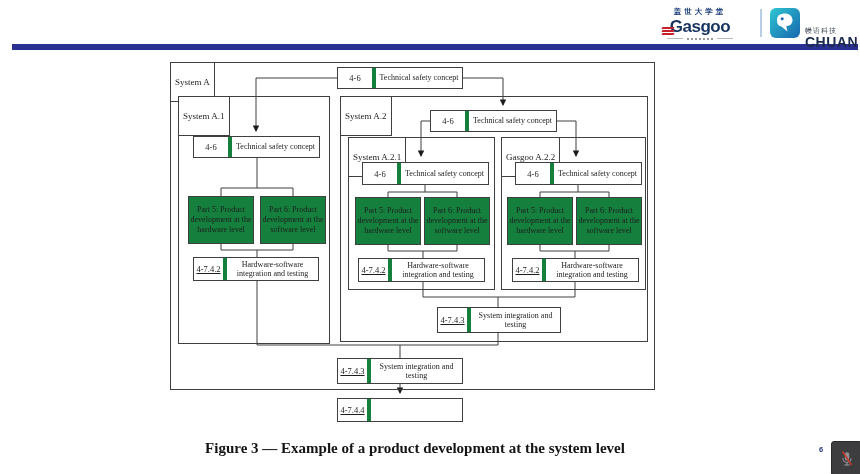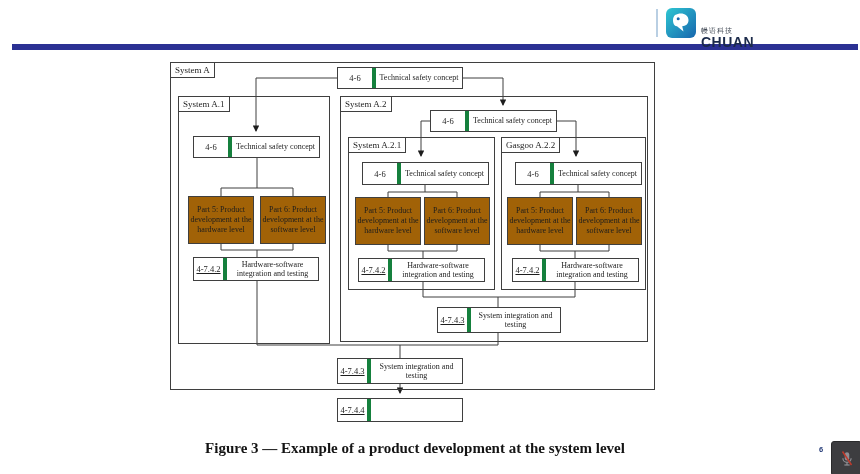--- a/index.html
+++ b/index.html
@@ -23,47 +23,61 @@
   .chuan{display:flex;align-items:center;gap:5px;}
   .chuan-tile{width:30px;height:30px;border-radius:6px;background:linear-gradient(135deg,#2ec6d2,#1766ae);
               display:flex;align-items:center;justify-content:center;}
   .chuan-text{display:flex;flex-direction:column;line-height:1.1;margin-top:32px;}
   .chuan-cn{font-size:7px;color:#3c4450;letter-spacing:1px;}
   .chuan-en{font-size:14px;font-weight:800;color:#1b2a4a;letter-spacing:0.5px;}
   
   .diagram *{box-sizing:border-box;}
   .sys{position:absolute;border:1px solid #3f3f3f;background:transparent;}
   .syslabel{position:absolute;border:1px solid #3f3f3f;background:#fff;color:#1d1d1d;
-            font:9px "Liberation Serif",serif;padding:2px 4px;white-space:nowrap;}
+            font:9px "Liberation Serif",serif;padding:14px 4px;white-space:nowrap;}
   .b2{position:absolute;display:flex;border:1px solid #3f3f3f;background:#fff;color:#1d1d1d;}
   .b2 .num{display:flex;align-items:center;justify-content:center;border-right:4px solid #15803d;
            font:8.5px "Liberation Serif",serif;flex:0 0 auto;}
   .b2 .txt{flex:1;display:flex;align-items:center;justify-content:center;text-align:center;
            font:8px/1.15 "Liberation Serif",serif;padding:0 1px;}
   .b2 .nw{white-space:nowrap;}
   .w38{width:38px;} .w33{width:33px;text-decoration:underline;}
-  .pbox{position:absolute;width:66px;height:48px;border:1px solid #3f3f3f;background:#a16207;color:#1d1d1d;
+  .pbox{position:absolute;width:66px;height:48px;border:1px solid #3f3f3f;background:#15803d;color:#1d1d1d;
         display:flex;align-items:center;justify-content:center;text-align:center;
         font:8px/1.22 "Liberation Serif",serif;padding:1px;}
   .lines{position:absolute;left:0;top:0;pointer-events:none;}
   
   .caption{position:absolute;left:0;top:440px;width:830px;text-align:center;
            font:bold 15px "Liberation Serif",serif;color:#141414;}
   .page-num{position:absolute;left:819px;top:445px;font-size:7.5px;font-weight:700;color:#233a77;}
   .video-tile{position:absolute;left:831px;top:441px;width:29px;height:33px;background:#3d3d40;
               border:1px solid #2a2a2c;border-radius:3px;display:flex;align-items:center;justify-content:center;}
 </style>
 </head>
 <body>
 
 <div class="slide">
 
   <div class="title-bar"></div>
 
   <div class="logos">
+    <div class="gasgoo">
+      <div class="gasgoo-cn">盖世大学堂</div>
+      <div class="gasgoo-row">
+        <span class="g-stripes">
+            <i></i>
+            <i></i>
+            <i></i>
+          </span>
+        <span class="gasgoo-word">Gasgoo</span>
+      </div>
+      <div class="gasgoo-tagline">
+          <span class="dots"></span>
+        </div>
+    </div>
     <div class="logo-divider"></div>
     <div class="chuan">
       <div class="chuan-tile">
         <svg width="30" height="30" viewBox="0 0 30 30">
           <path d="M9,7 C15,3.5 22.5,6 22.5,12 C22.5,16.2 19.5,18.2 16.2,18.2 L17.5,23.5 L11,18.2 C8,18.2 7,15 7,12 C7,10 7.8,8 9,7 Z" fill="#ffffff"></path>
           <circle cx="12.2" cy="10.8" r="1.5" fill="#1766ae"></circle>
         </svg>
       </div>
       <div class="chuan-text">
         <span class="chuan-cn">幔语科技</span>

